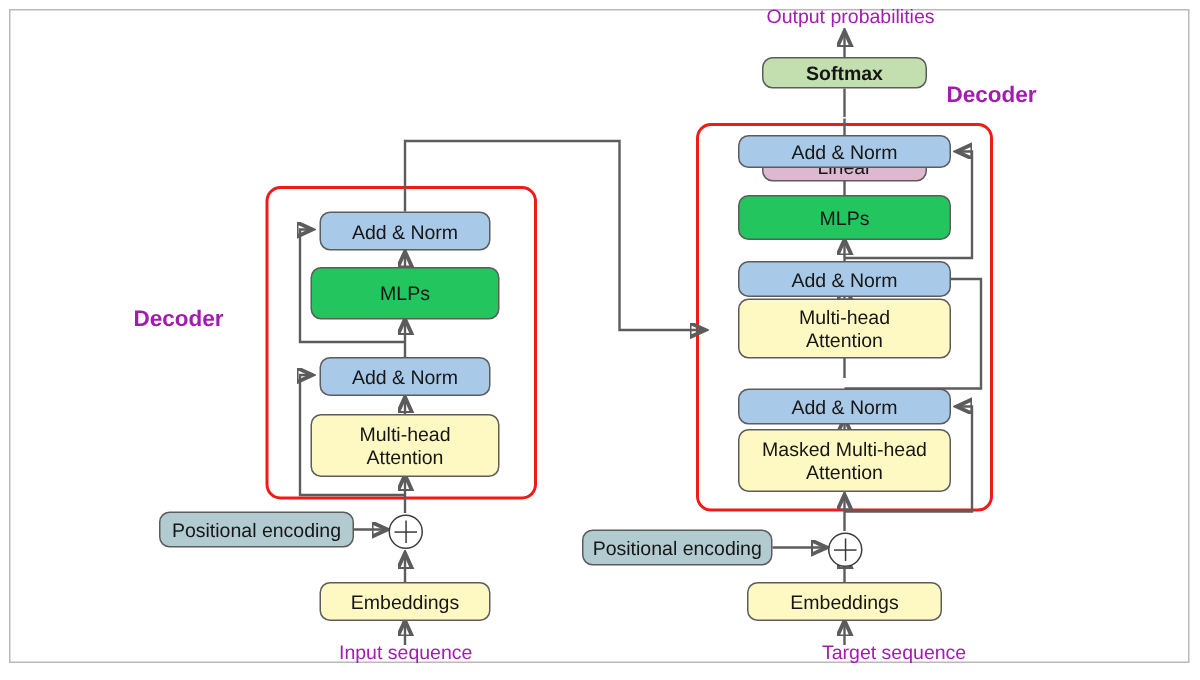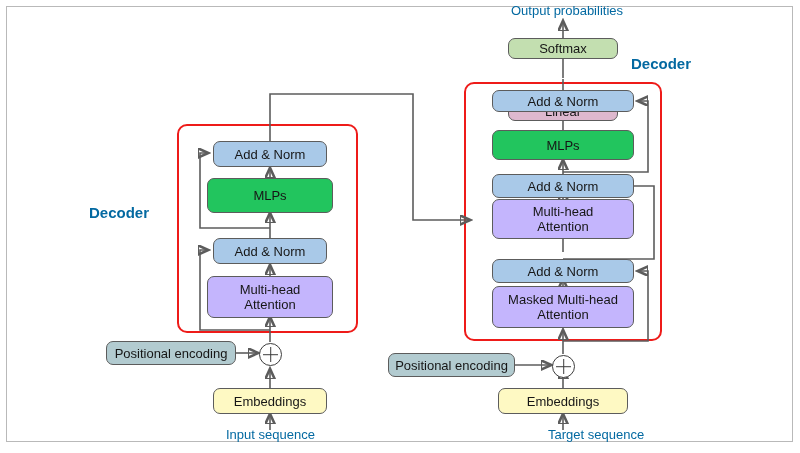--- a/index.html
+++ b/index.html
@@ -37,40 +37,40 @@
     text-align: center;
     color: #161616;
     font-size: 13px;
     line-height: 15px;
     white-space: pre-line;
     z-index: 5;
   }
   .node.two-line { font-size: 13px; line-height: 15px; }
   .c-blue   { background: #a9c9e8; }
   .c-yellow { background: #22c55e; }
-  .c-orange { background: #c4b5fd; }
+  .c-orange { background: #fef9c3; }
   .c-green  { background: #c3dfb0; }
   .c-purple { background: #deb8ce; }
   .c-teal   { background: #b2cbd0; }
   .c-salmon { background: #fef9c3; }
 
   
   .group-frame {
     position: absolute;
     box-sizing: border-box;
     border: 2px solid #ee1b19;
     border-radius: 10px;
     background: transparent;
     z-index: 2;
   }
 
   
   .label {
     position: absolute;
-    color: #0369a1;
+    color: #a21caf;
     font-size: 13px;
     line-height: 15px;
     white-space: nowrap;
     z-index: 6;
   }
   .label.bold {
     font-weight: bold;
     font-size: 15px;
   }
 
@@ -183,21 +183,21 @@
 Attention</div>
 
   <div class="node c-teal" style="left:106px; top:341px; width:130px; height:24px;">Positional encoding</div>
 
   <div class="sum-circle" style="left:259px; top:343px;"></div>
 
   <div class="node c-salmon" style="left:213px; top:388px; width:114px; height:26px;">Embeddings</div>
 
   <div class="label" style="left:226px; top:427px;">Input sequence</div>
 
-  <div class="node c-green" style="left:508px; top:38px; width:110px; height:21px;">Softmax</div>
+  <div class="node c-green" style="left:508px; top:38px; width:110px; height:21px;font-weight:bold;">Softmax</div>
 
   <div class="node c-purple" style="left:508px; top:60px; width:110px; height:19px;margin-top:42px;">Linear</div>
 
   <div class="label" style="left:511px; top:3px;">Output probabilities</div>
 
   <div class="node c-blue" style="left:492px; top:90px; width:142px; height:22px;">Add &amp; Norm</div>
 
   <div class="node c-yellow" style="left:492px; top:130px; width:142px; height:30px;">MLPs</div>
 
   <div class="node c-blue" style="left:492px; top:174px; width:142px; height:24px;">Add &amp; Norm</div>

